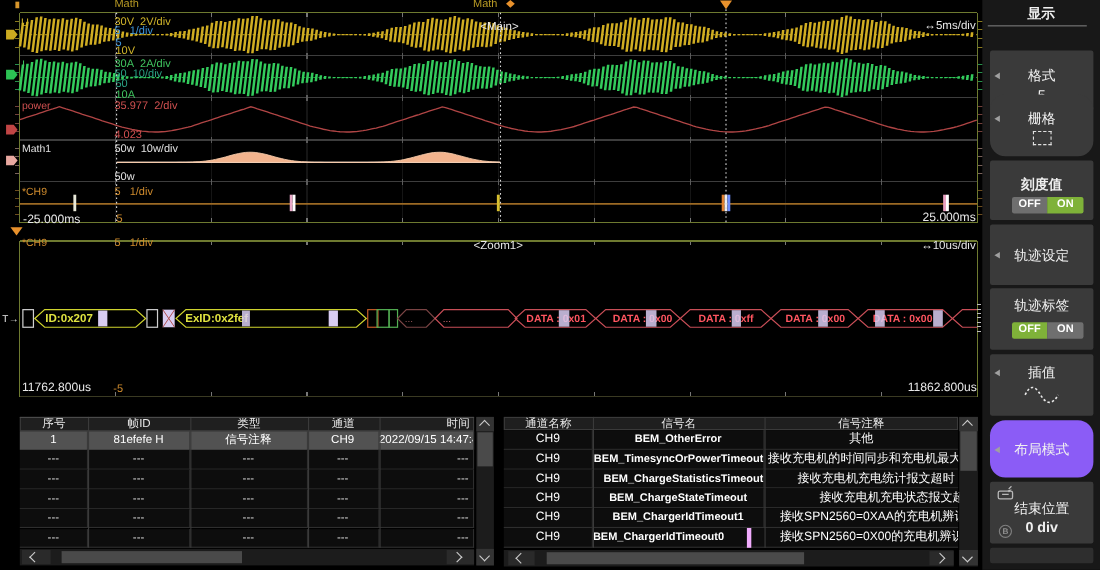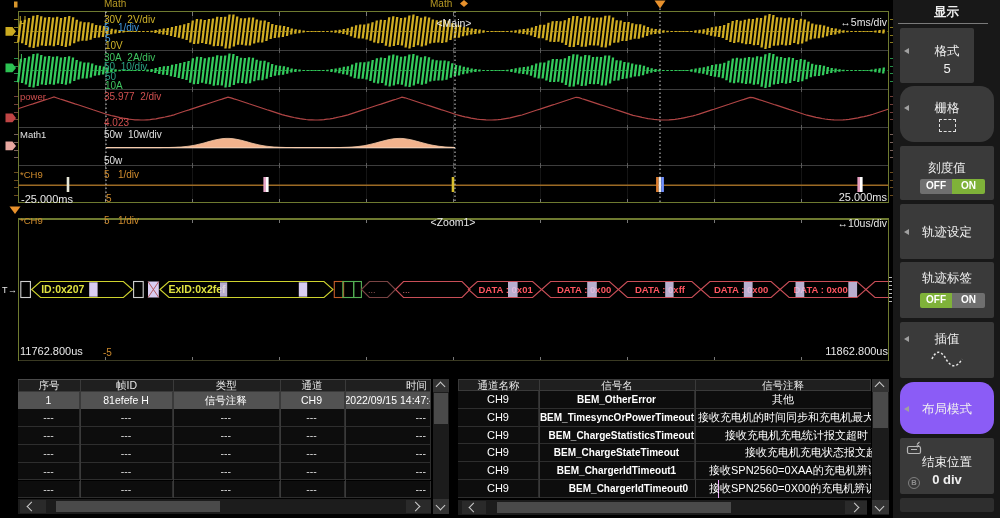--- a/index.html
+++ b/index.html
@@ -334,21 +334,21 @@
 <div style="position:absolute;left:458px;top:444.4px;width:413px;height:17.8px;background:#0d0d0d;border-bottom:1px solid #2e2e2e;box-sizing:border-box"></div>
 <div style="position:absolute;left:458px;top:444.4px;width:81px;height:17.8px;color:#fff;font-size:11px;line-height:17.8px;text-align:center;border-right:1px solid #2e2e2e;box-sizing:border-box">CH9</div>
 <div style="position:absolute;left:539px;top:444.4px;width:156px;height:17.8px;color:#fff;font-size:10px;font-weight:bold;line-height:17.8px;text-align:center;overflow:hidden;white-space:nowrap;border-right:1px solid #2e2e2e;box-sizing:border-box">BEM_ChargeStateTimeout</div>
 <div style="position:absolute;left:695px;top:444.4px;width:196px;height:17.8px;color:#fff;font-size:11px;line-height:17.8px;text-align:right;padding-right:3px;overflow:hidden;white-space:nowrap;box-sizing:border-box">接收充电机充电状态报文超时</div>
 <div style="position:absolute;left:458px;top:462.2px;width:413px;height:17.8px;background:#0d0d0d;border-bottom:1px solid #2e2e2e;box-sizing:border-box"></div>
 <div style="position:absolute;left:458px;top:462.2px;width:81px;height:17.8px;color:#fff;font-size:11px;line-height:17.8px;text-align:center;border-right:1px solid #2e2e2e;box-sizing:border-box">CH9</div>
 <div style="position:absolute;left:539px;top:462.2px;width:156px;height:17.8px;color:#fff;font-size:10px;font-weight:bold;line-height:17.8px;text-align:center;overflow:hidden;white-space:nowrap;border-right:1px solid #2e2e2e;box-sizing:border-box">BEM_ChargerIdTimeout1</div>
 <div style="position:absolute;left:695px;top:462.2px;width:176px;height:17.8px;color:#fff;font-size:11px;line-height:17.8px;text-align:left;padding-left:14px;overflow:hidden;white-space:nowrap;box-sizing:border-box">接收SPN2560=0XAA的充电机辨识报</div>
 <div style="position:absolute;left:458px;top:480.0px;width:413px;height:17.8px;background:#0d0d0d;border-bottom:1px solid #2e2e2e;box-sizing:border-box"></div>
 <div style="position:absolute;left:458px;top:480.0px;width:81px;height:17.8px;color:#fff;font-size:11px;line-height:17.8px;text-align:center;border-right:1px solid #2e2e2e;box-sizing:border-box">CH9</div>
-<div style="position:absolute;left:539px;top:480.0px;width:180px;height:17.8px;color:#fff;font-size:10px;font-weight:bold;line-height:17.8px;text-align:center;overflow:hidden;white-space:nowrap;border-right:1px solid #f0abfc;box-sizing:border-box">BEM_ChargerIdTimeout0</div>
+<div style="position:absolute;left:539px;top:480.0px;width:144px;height:17.8px;color:#fff;font-size:10px;font-weight:bold;line-height:17.8px;text-align:left;overflow:hidden;white-space:nowrap;border-right:4px solid #f0abfc;box-sizing:border-box">BEM_ChargerIdTimeout0</div>
 <div style="position:absolute;left:695px;top:480.0px;width:176px;height:17.8px;color:#fff;font-size:11px;line-height:17.8px;text-align:left;padding-left:14px;overflow:hidden;white-space:nowrap;box-sizing:border-box">接收SPN2560=0X00的充电机辨识报</div>
 <div style="position:absolute;left:539px;top:378.5px;width:1px;height:119.30000000000001px;background:#3a3a3a"></div>
 <div style="position:absolute;left:695px;top:378.5px;width:1px;height:119.30000000000001px;background:#3a3a3a"></div>
 <div style="position:absolute;left:458px;top:500px;width:409px;height:15px;background:#1c1c1c"></div>
 <div style="position:absolute;left:462px;top:501px;width:24px;height:13px;background:#2a2a2a">
     <div class="chl"></div>
   </div>
 <div style="position:absolute;left:497px;top:502px;width:234px;height:11px;background:#4a4a4a"></div>
 <div style="position:absolute;left:845px;top:501px;width:22px;height:13px;background:#2a2a2a">
     <div class="chr"></div>
@@ -357,32 +357,32 @@
 <div style="position:absolute;left:872px;top:378.5px;width:17px;height:13px;background:#333">
     <div class="chu"></div>
   </div>
 <div style="position:absolute;left:873px;top:392px;width:15px;height:36px;background:#4a4a4a"></div>
 <div style="position:absolute;left:872px;top:500px;width:17px;height:14px;background:#333">
     <div class="chd"></div>
   </div>
 <div style="position:absolute;left:893px;top:0px;width:107px;height:518px;background:#181818"></div>
 <div style="position:absolute;left:893px;top:4px;width:107px;height:16px;color:#f0f0f0;font-size:12.5px;font-weight:bold;text-align:center;line-height:16px">显示</div>
 <div style="position:absolute;left:898px;top:22.5px;width:90px;height:1px;background:#7a7a7a"></div>
-<div style="position:absolute;left:900px;top:28px;width:74px;height:55px;background:#3a3a3a;border-radius:2px">
+<div style="position:absolute;left:900px;top:46px;width:94px;height:55px;background:#3a3a3a;border-radius:2px">
     <div style="position:absolute;left:4px;top:19.5px;width:0;height:0;border-top:3.5px solid transparent;border-bottom:3.5px solid transparent;border-right:5.5px solid #a0a0a0"></div>
     <div style="position:absolute;left:0;top:15px;width:94px;text-align:center;color:#f0f0f0;font-size:12.5px;font-weight:normal">格式</div>
     <div style="position:absolute;left:0;top:33px;width:94px;text-align:center;color:#f0f0f0;font-size:13px;font-weight:normal">5</div>
   </div>
 <div style="position:absolute;left:900px;top:86px;width:94px;height:56px;background:#3a3a3a;border-radius:14px">
     <div style="position:absolute;left:4px;top:18.5px;width:0;height:0;border-top:3.5px solid transparent;border-bottom:3.5px solid transparent;border-right:5.5px solid #a0a0a0"></div>
     <div style="position:absolute;left:0;top:14px;width:94px;text-align:center;color:#f0f0f0;font-size:12.5px;font-weight:normal">栅格</div>
     <div style="position:absolute;left:39px;top:33px;width:15px;height:11px;border:1.5px dashed #e0e0e0"></div>
   </div>
 <div style="position:absolute;left:900px;top:146px;width:94px;height:54px;background:#3a3a3a;border-radius:2px">
-    <div style="position:absolute;left:0;top:13.5px;width:94px;text-align:center;color:#f0f0f0;font-size:12.5px;font-weight:normal">刻度值</div>
+    <div style="position:absolute;left:0;top:13.5px;width:94px;text-align:center;color:#f0f0f0;font-size:12.5px;font-weight:bold">刻度值</div>
     <div style="position:absolute;left:20px;top:33px;width:32px;height:14.5px;background:#6f6f6f;border-radius:2px 0 0 2px;color:#fff;font-size:10px;font-weight:bold;text-align:center;line-height:14.5px">OFF</div>
     <div style="position:absolute;left:52px;top:33px;width:33px;height:14.5px;background:#7fb239;border-radius:0 2px 2px 0;color:#fff;font-size:10px;font-weight:bold;text-align:center;line-height:14.5px">ON</div>
   </div>
 <div style="position:absolute;left:900px;top:204px;width:94px;height:55px;background:#3a3a3a;border-radius:2px">
     <div style="position:absolute;left:4px;top:24.5px;width:0;height:0;border-top:3.5px solid transparent;border-bottom:3.5px solid transparent;border-right:5.5px solid #a0a0a0"></div>
     <div style="position:absolute;left:0;top:20px;width:94px;text-align:center;color:#f0f0f0;font-size:12.5px;font-weight:normal">轨迹设定</div>
   </div>
 <div style="position:absolute;left:900px;top:262px;width:94px;height:56px;background:#3a3a3a;border-radius:2px">
     <div style="position:absolute;left:0;top:8px;width:94px;text-align:center;color:#f0f0f0;font-size:12.5px;font-weight:normal">轨迹标签</div>
     <div style="position:absolute;left:20px;top:31px;width:32px;height:14.5px;background:#7fb239;border-radius:2px 0 0 2px;color:#fff;font-size:10px;font-weight:bold;text-align:center;line-height:14.5px">OFF</div>

